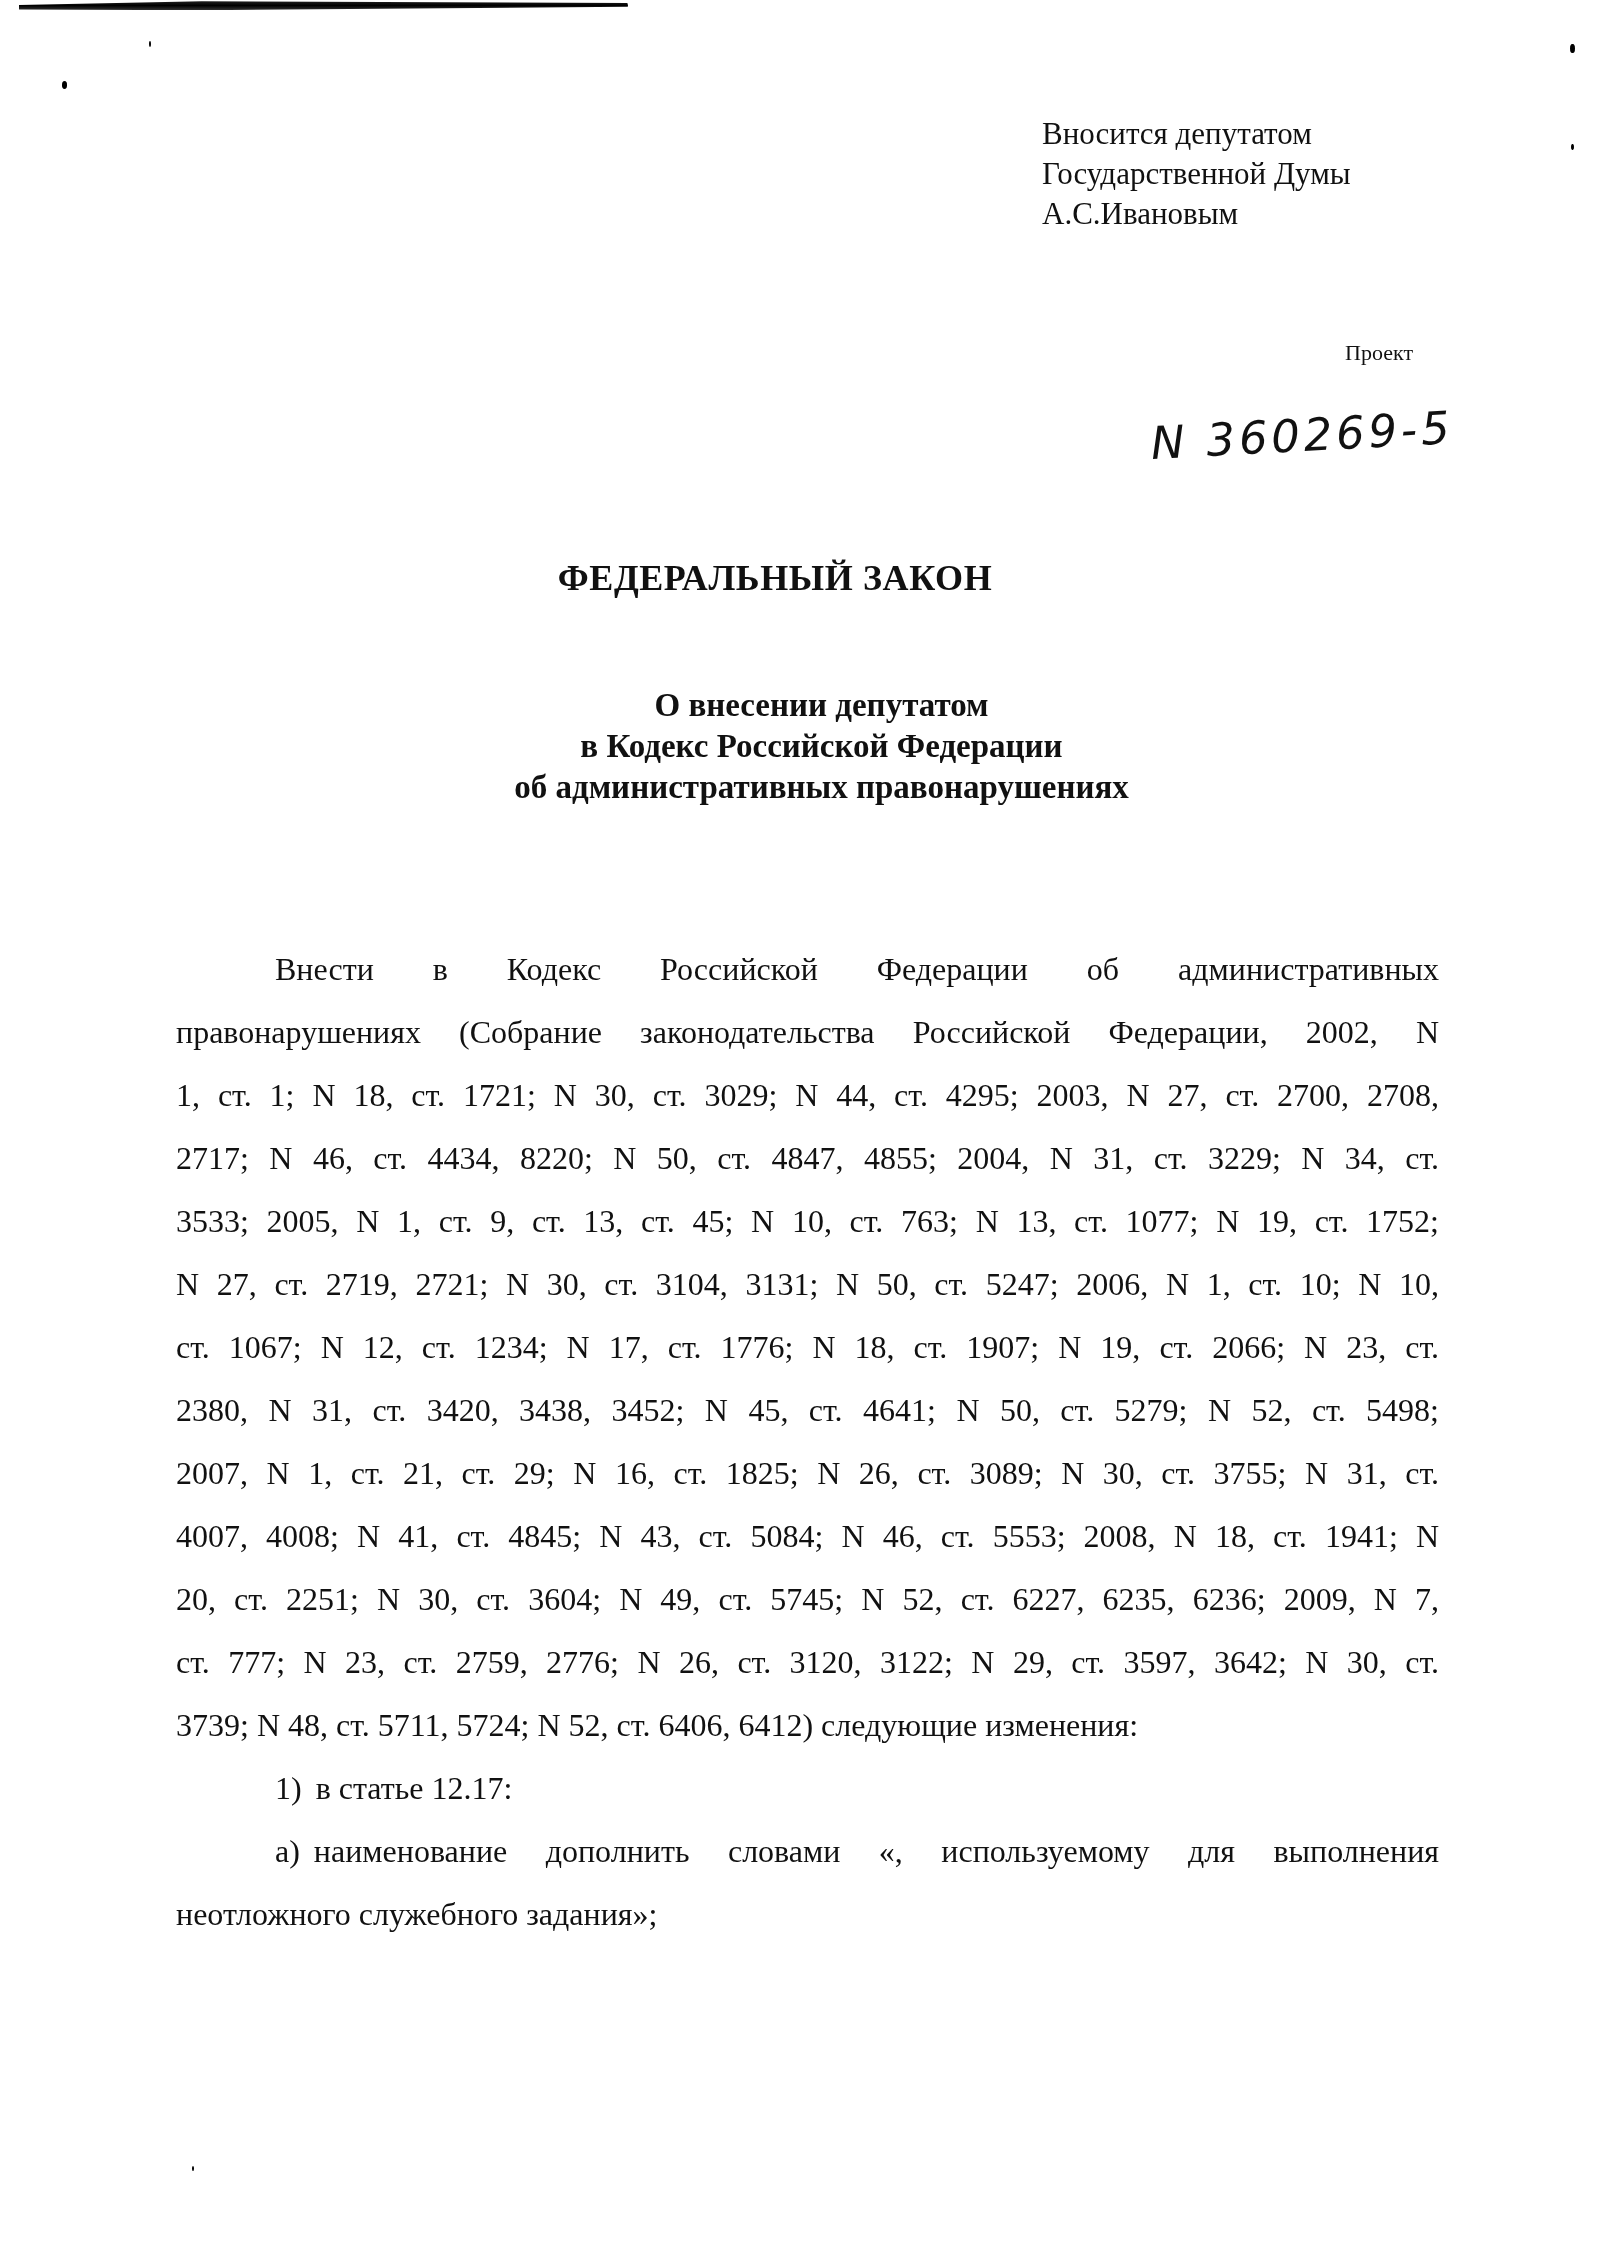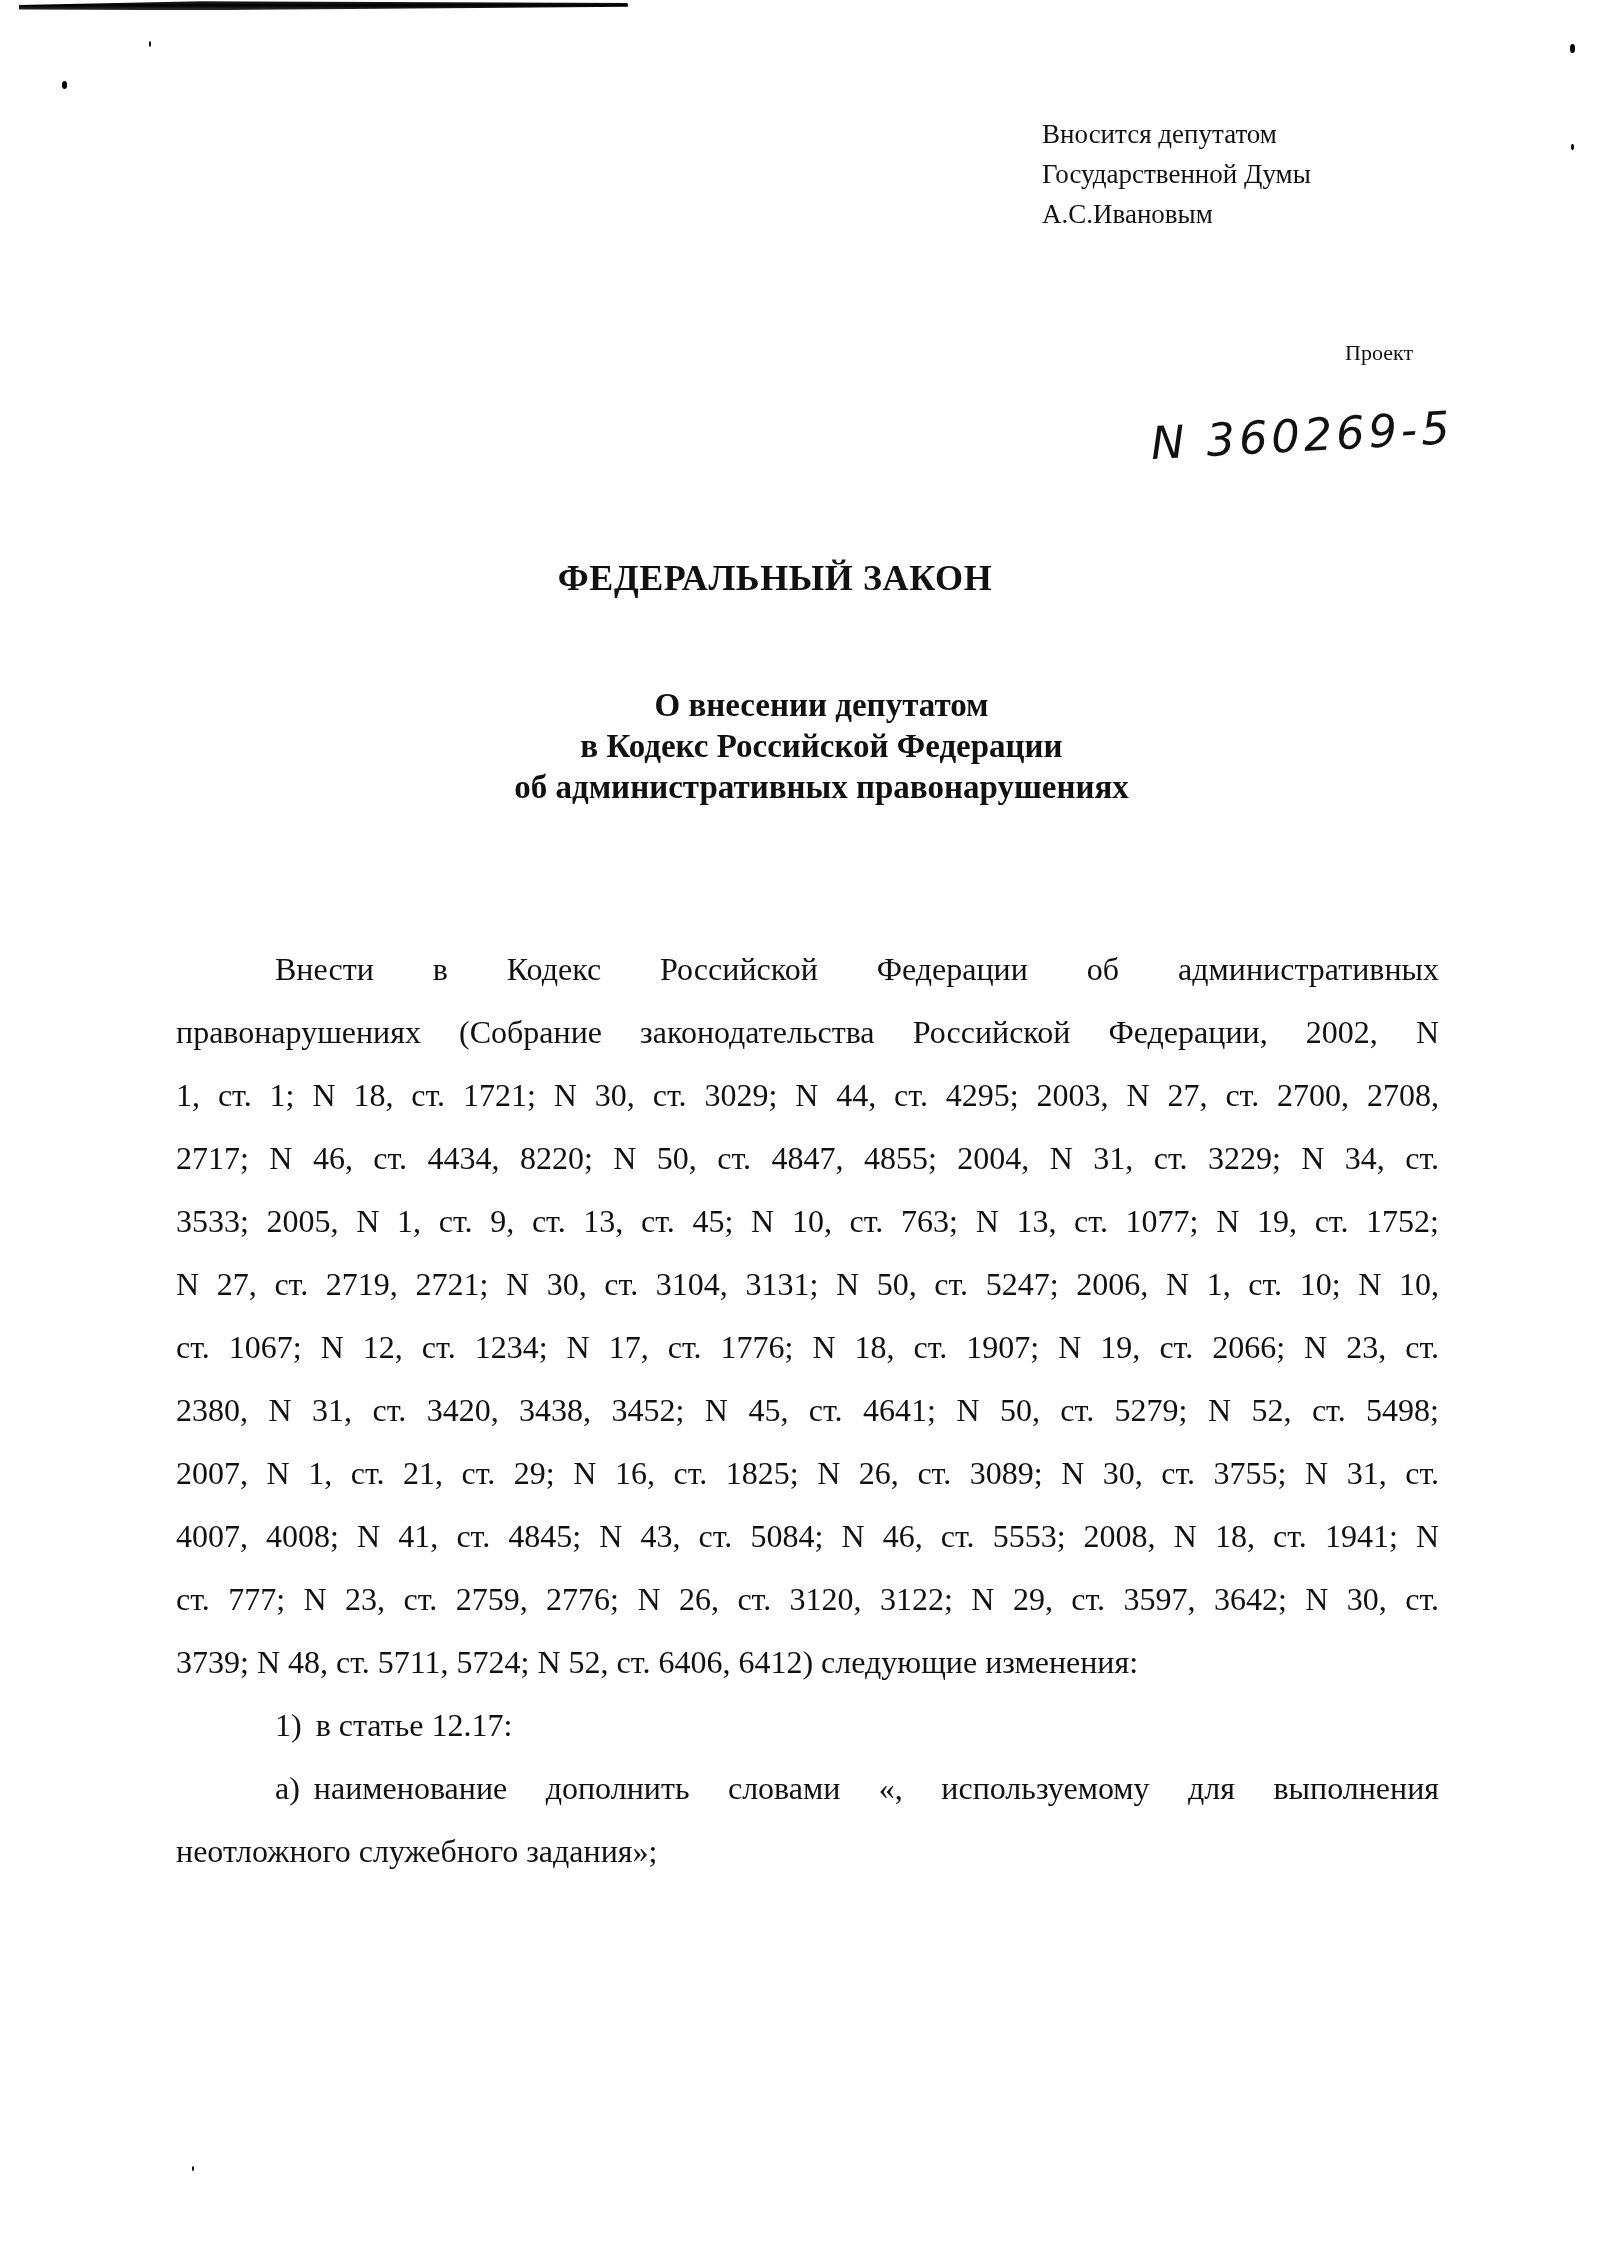--- a/index.html
+++ b/index.html
@@ -28,21 +28,21 @@
     .speck {
       position: absolute;
       background: #000;
       border-radius: 50%;
     }
     .abs { position: absolute; }
 
     .submitter {
       left: 1042px;
       top: 114px;
-      font-size: 27px;
+      font-size: 31px;
       line-height: 40px;
     }
     .submitter div { white-space: nowrap; }
 
     .draft-label {
       right: 204px;
       top: 340px;
       font-size: 22px;
       white-space: nowrap;
     }
@@ -146,20 +146,21 @@
   <span class="line first">Внести в Кодекс Российской Федерации об административных</span>
   <span class="line">правонарушениях (Собрание законодательства Российской Федерации, 2002, N</span>
   <span class="line">1, ст. 1; N 18, ст. 1721; N 30, ст. 3029; N 44, ст. 4295; 2003, N 27, ст. 2700, 2708,</span>
   <span class="line">2717; N 46, ст. 4434, 8220; N 50, ст. 4847, 4855; 2004, N 31, ст. 3229; N 34, ст.</span>
   <span class="line">3533; 2005, N 1, ст. 9, ст. 13, ст. 45; N 10, ст. 763; N 13, ст. 1077; N 19, ст. 1752;</span>
   <span class="line">N 27, ст. 2719, 2721; N 30, ст. 3104, 3131; N 50, ст. 5247; 2006, N 1, ст. 10; N 10,</span>
   <span class="line">ст. 1067; N 12, ст. 1234; N 17, ст. 1776; N 18, ст. 1907; N 19, ст. 2066; N 23, ст.</span>
   <span class="line">2380, N 31, ст. 3420, 3438, 3452; N 45, ст. 4641; N 50, ст. 5279; N 52, ст. 5498;</span>
   <span class="line">2007, N 1, ст. 21, ст. 29; N 16, ст. 1825; N 26, ст. 3089; N 30, ст. 3755; N 31, ст.</span>
   <span class="line">4007, 4008; N 41, ст. 4845; N 43, ст. 5084; N 46, ст. 5553; 2008, N 18, ст. 1941; N</span>
+  <span class="line">20, ст. 2251; N 30, ст. 3604; N 49, ст. 5745; N 52, ст. 6227, 6235, 6236; 2009, N 7,</span>
   <span class="line">ст. 777; N 23, ст. 2759, 2776; N 26, ст. 3120, 3122; N 29, ст. 3597, 3642; N 30, ст.</span>
   <span class="line last">3739; N 48, ст. 5711, 5724; N 52, ст. 6406, 6412) следующие изменения:</span>
 
   <span class="list-item">
     <span class="marker">1)</span><span>в статье 12.17:</span>
   </span>
 
   <span class="list-item justify">
     <span class="marker">а)</span><span>наименование дополнить словами «, используемому для выполнения</span>
   </span>

